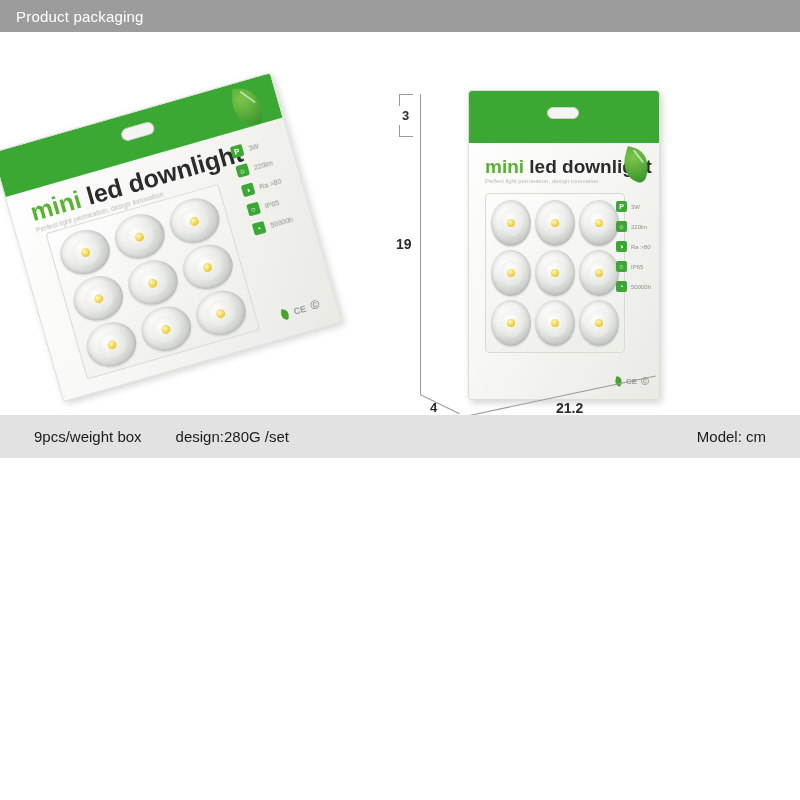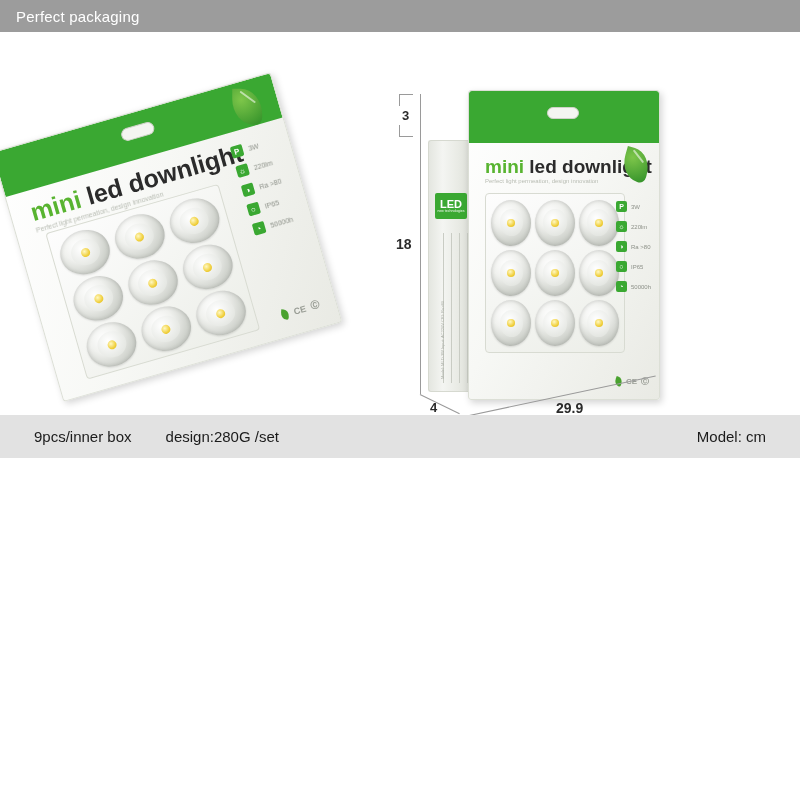--- a/index.html
+++ b/index.html
@@ -154,21 +154,21 @@
   
   .bottom-section {
     position: absolute; left: 0; top: 458px; width: 800px; height: 342px;
     background: #ffffff;
   }
 </style>
 </head>
 <body>
 
 <div class="header-bar">
-  <div class="header-title">Perfect packaging</div>
+  <div class="header-title">Product packaging</div>
 </div>
 
 <div class="top-section">
 
   <div class="pkg" style="left:22px; top:75px; width:290px; height:260px; transform: rotate(-16deg);">
     <div class="pkg-body">
       <div class="pkg-hang" style="height:46px;"></div>
       <div class="pkg-hole" style="left:128px; top:13px; width:34px; height:13px;"></div>
 
       <div class="pkg-titlewrap" style="left:20px; top:56px;">
@@ -245,36 +245,25 @@
   <div>
     <div class="dim-line" style="left:399px; top:62px; width:14px; height:1px;"></div>
     <div class="dim-line" style="left:399px; top:62px; width:1px; height:12px;"></div>
     <div class="dim-line" style="left:399px; top:104px; width:14px; height:1px;"></div>
     <div class="dim-line" style="left:399px; top:93px; width:1px; height:12px;"></div>
     <div class="dim-label" style="left:402px; top:76px; font-size:13px;">3</div>
   </div>
 
   <div>
     <div class="dim-line" style="left:420px; top:62px; width:1px; height:300px;"></div>
-    <div class="dim-label" style="left:396px; top:204px; font-size:14px;">18</div>
+    <div class="dim-label" style="left:396px; top:204px; font-size:14px;">19</div>
   </div>
 
   <div class="pkg" style="left:428px; top:58px; width:232px; height:310px;">
 
-    <div class="pkg-spine" style="left:0; top:50px; width:44px; height:252px;">
-      <div class="spine-badge" style="left:6px; top:52px; width:32px; height:26px;">
-        <span class="sb-main" style="font-size:11px;">LED</span>
-        <span class="sb-sub" style="font-size:3.5px;">new technologies</span>
-      </div>
-      <div class="spine-rule" style="left:14px; top:92px; height:150px;"></div>
-      <div class="spine-rule" style="left:22px; top:92px; height:150px;"></div>
-      <div class="spine-rule" style="left:30px; top:92px; height:150px;"></div>
-      <div class="spine-rule" style="left:38px; top:92px; height:150px;"></div>
-      <div class="spine-vtext" style="left:11px; top:238px; font-size:4px;">Model: MLD-3W  Input: AC220V  CRI: Ra&gt;80</div>
-    </div>
 
     <div class="pkg-body" style="left:40px; top:0; width:192px; height:310px;">
       <div class="pkg-hang" style="height:52px;"></div>
       <div class="pkg-hole" style="left:78px; top:16px; width:32px; height:12px;"></div>
 
       <div class="pkg-titlewrap" style="left:16px; top:66px;">
         <div class="pkg-title" style="font-size:19px;">
           <span class="t-mini">mini</span>
           <span class="t-rest">led downlight</span>
         </div>
@@ -343,28 +332,28 @@
       </div>
     </div>
   </div>
 
   <div>
     <div class="dim-diag" style="left:420px; top:362px; width:44px; transform: rotate(26deg);"></div>
     <div class="dim-label" style="left:430px; top:368px; font-size:13px;">4</div>
   </div>
   <div>
     <div class="dim-diag" style="left:460px; top:385px; width:200px; transform: rotate(-12deg);"></div>
-    <div class="dim-label" style="left:556px; top:368px; font-size:14px;">29.9</div>
+    <div class="dim-label" style="left:556px; top:368px; font-size:14px;">21.2</div>
   </div>
 
 </div>
 
 <div class="info-bar">
   <div class="ib-left">
-    <span class="ib-pcs">9pcs/inner box</span>
+    <span class="ib-pcs">9pcs/weight box</span>
     <span class="ib-weight">design:280G /set</span>
   </div>
   <span class="ib-unit">Model: cm</span>
 </div>
 
 <div class="bottom-section">
 
   <div>
     
     

